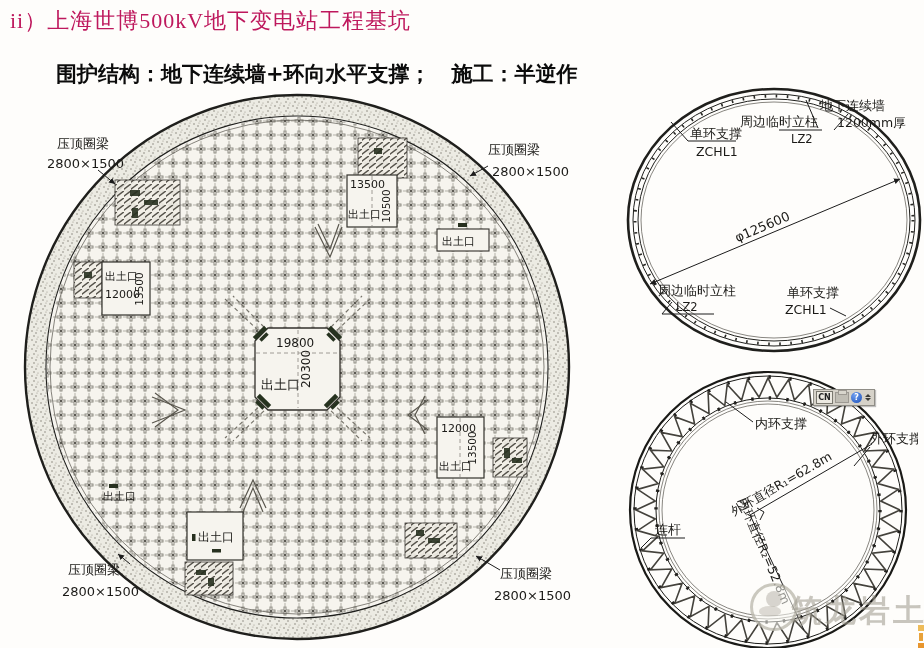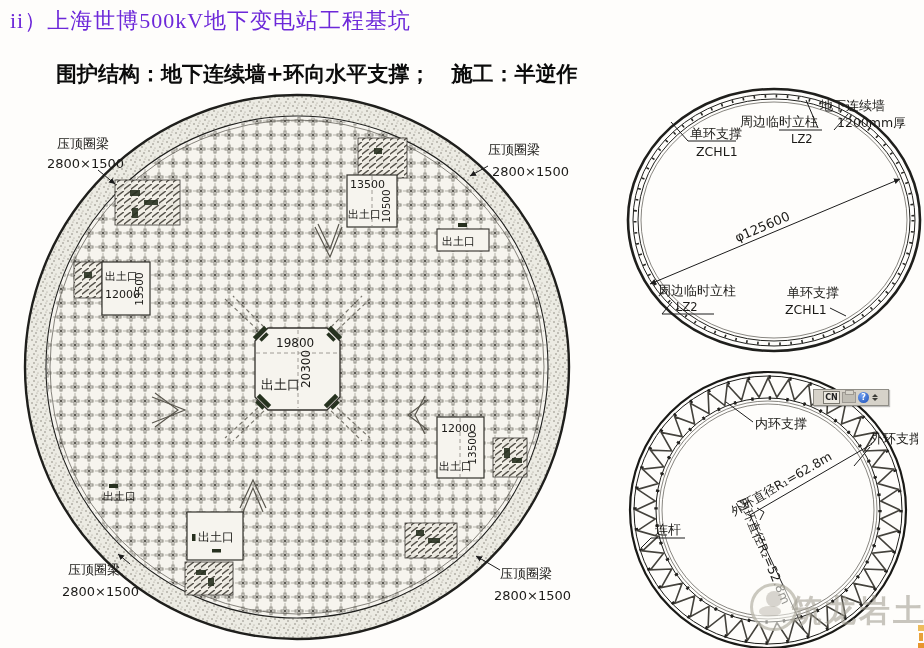--- a/index.html
+++ b/index.html
@@ -1,24 +1,24 @@
 <!DOCTYPE html>
 <html><head>
 <meta charset="utf-8">
 <style>
   html,body{margin:0;padding:0;background:#ffffff;}
   .stage{position:relative;width:924px;height:648px;background:#fefdfb;overflow:hidden;
          font-family:"DejaVu Sans","Liberation Sans",sans-serif;color:#1b1a17;}
   .title{position:absolute;left:10px;top:6px;font-size:22px;letter-spacing:1px;
-         font-family:"Liberation Serif","DejaVu Serif",serif;color:#6d28d9;}
+         font-family:"Liberation Serif","DejaVu Serif",serif;color:#be185d;}
   .subtitle{position:absolute;left:56px;top:60px;font-size:21px;font-weight:bold;color:#0b0b0b;}
   svg{position:absolute;}
   svg text{font-family:"DejaVu Sans","Liberation Sans",sans-serif;fill:#1b1a17;}
   .langbar{position:absolute;left:813px;top:389px;height:15px;display:flex;align-items:center;gap:2px;
-           background:#d6d2c9;border:1px solid #8f8d86;padding:0 9px;box-shadow:1px 1px 1px rgba(0,0,0,.25);z-index:6;}
+           background:#d6d2c9;border:1px solid #8f8d86;padding:0 2px;box-shadow:1px 1px 1px rgba(0,0,0,.25);z-index:6;}
   .lang-cn{width:15px;height:11px;background:#ece9e1;border:1px solid #7a786f;font-size:8px;font-weight:bold;
            line-height:11px;text-align:center;color:#222;}
   .printer{width:12px;height:9px;background:#b9b6ae;border:1px solid #8a8780;position:relative;opacity:.75;}
   .printer:before{content:"";position:absolute;left:2px;top:-3px;width:7px;height:3px;background:#d9d6ce;border:1px solid #8a8780;}
   .helpdot{width:11px;height:11px;border-radius:50%;background:radial-gradient(circle at 35% 30%,#6f9ef0,#1c50b8);
            color:#fff;font-size:8px;font-weight:bold;line-height:11px;text-align:center;}
   .spinner{display:flex;flex-direction:column;justify-content:center;gap:1px;padding:0 1px;}
   .spinner i{display:block;width:0;height:0;border-left:3px solid transparent;border-right:3px solid transparent;}
   .spin-up{border-bottom:3px solid #3c3c38;}
   .spin-down{border-top:3px solid #3c3c38;}

